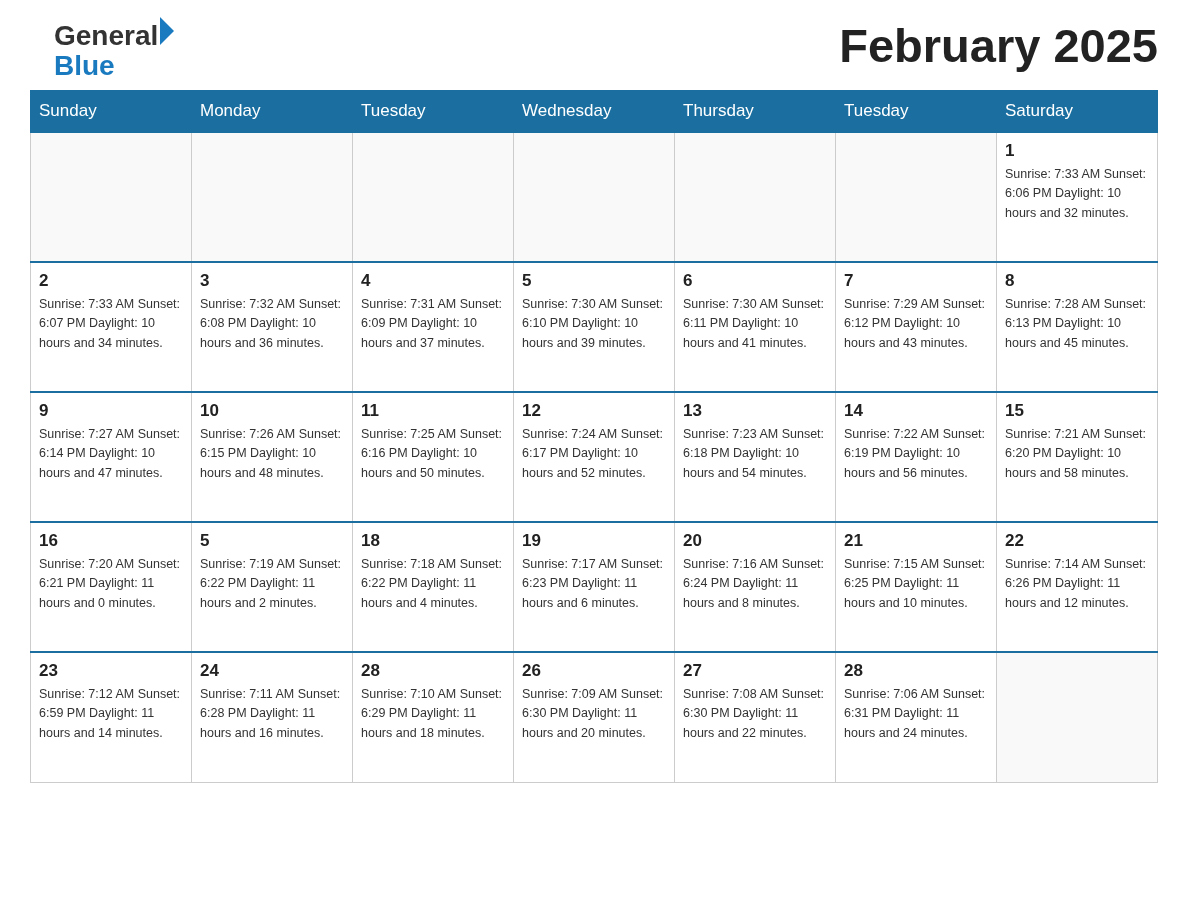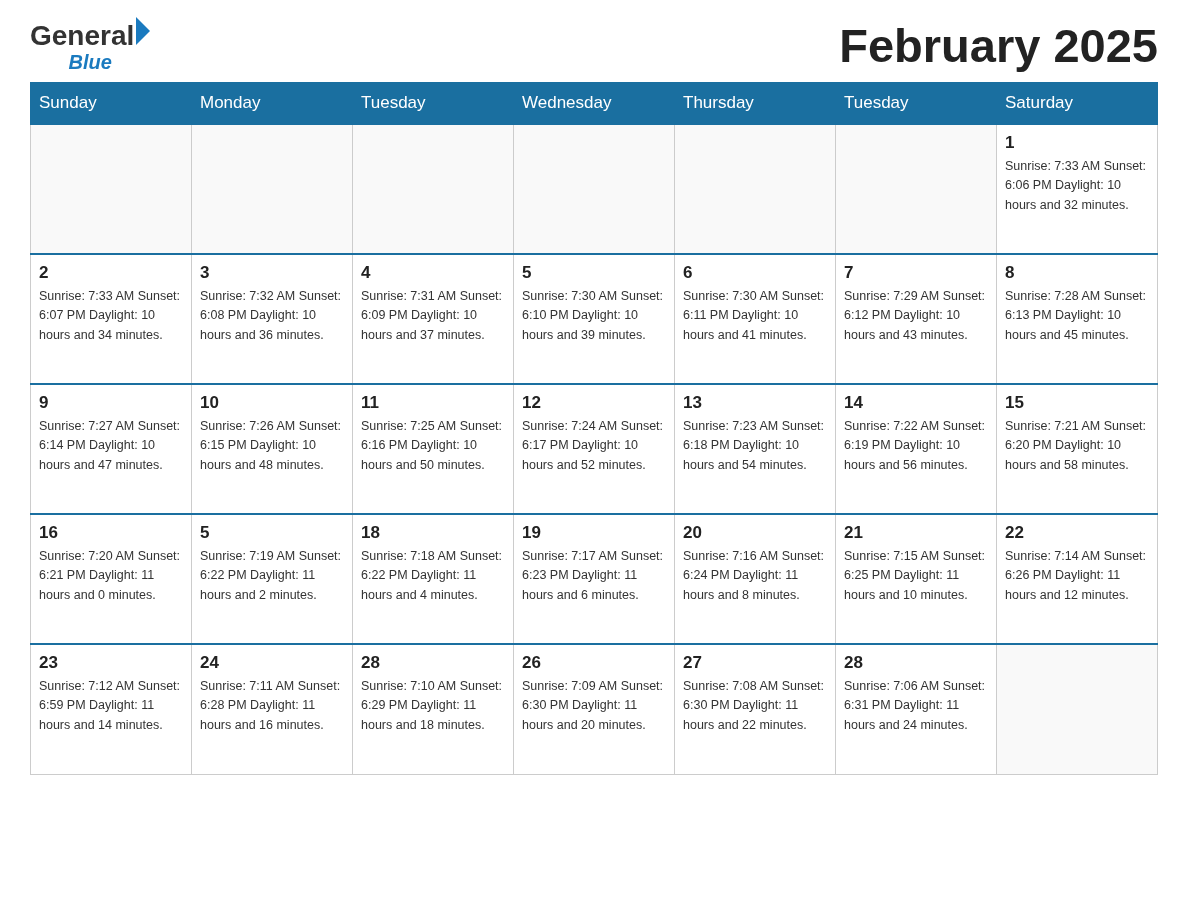--- a/index.html
+++ b/index.html
@@ -26,33 +26,33 @@
       height: 0;
       border-left: 14px solid #1a7abf;
       border-top: 14px solid transparent;
       border-bottom: 14px solid transparent;
       margin-left: 2px;
       margin-top: -10px;
     }
     .logo-container {
       display: flex;
       flex-direction: column;
-      align-items: center;
+      align-items: flex-start;
+      margin-left: 24px;
     }
     .logo-top-row {
       display: flex;
       align-items: center;
     }
     .logo-bottom {
-      font-size: 20px;
+      font-size: 28px;
       font-weight: bold;
       color: #1a7abf;
       margin-left: 0px;
       line-height: 1;
-      font-style: italic;
     }
     .title-section {
       text-align: right;
     }
     .month-title {
       font-size: 47px;
       font-weight: bold;
       color: #222;
       line-height: 1.1;
     }

